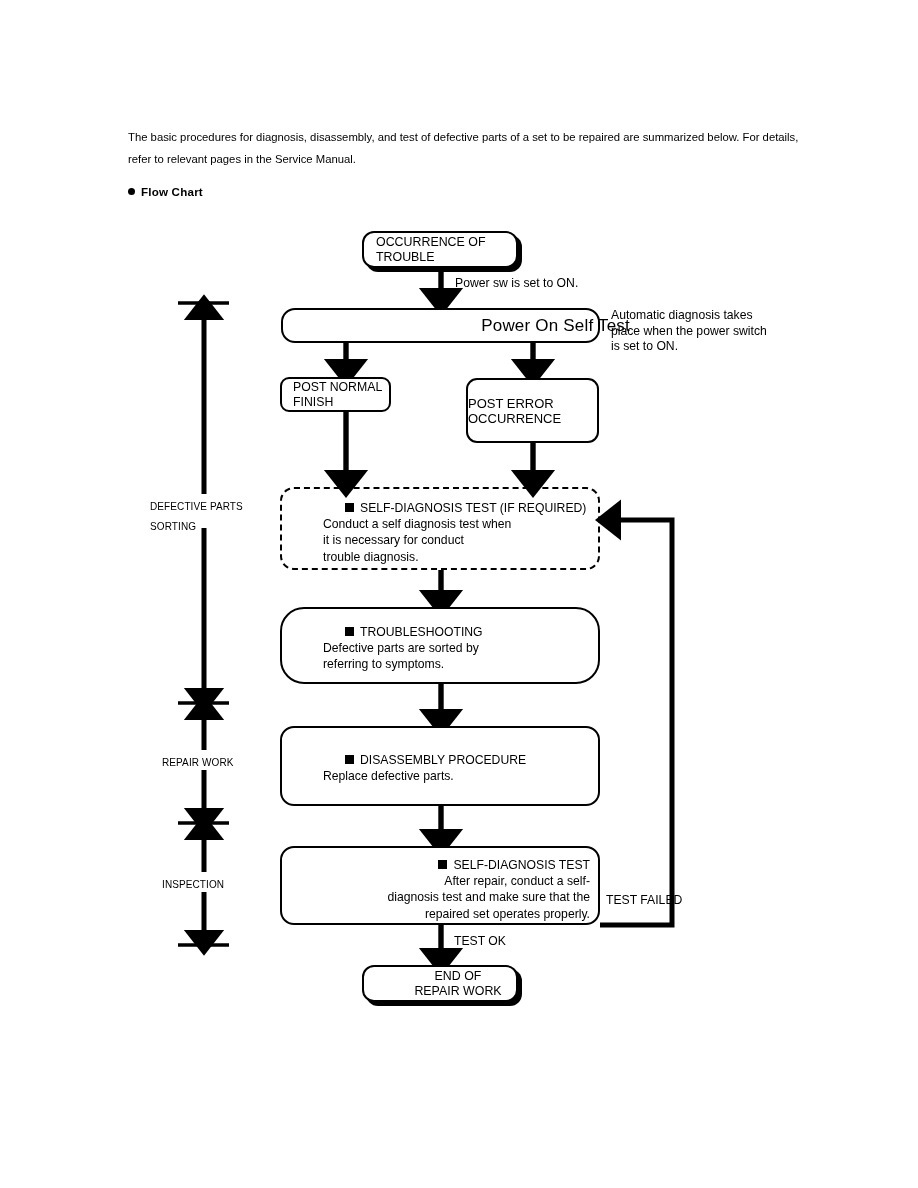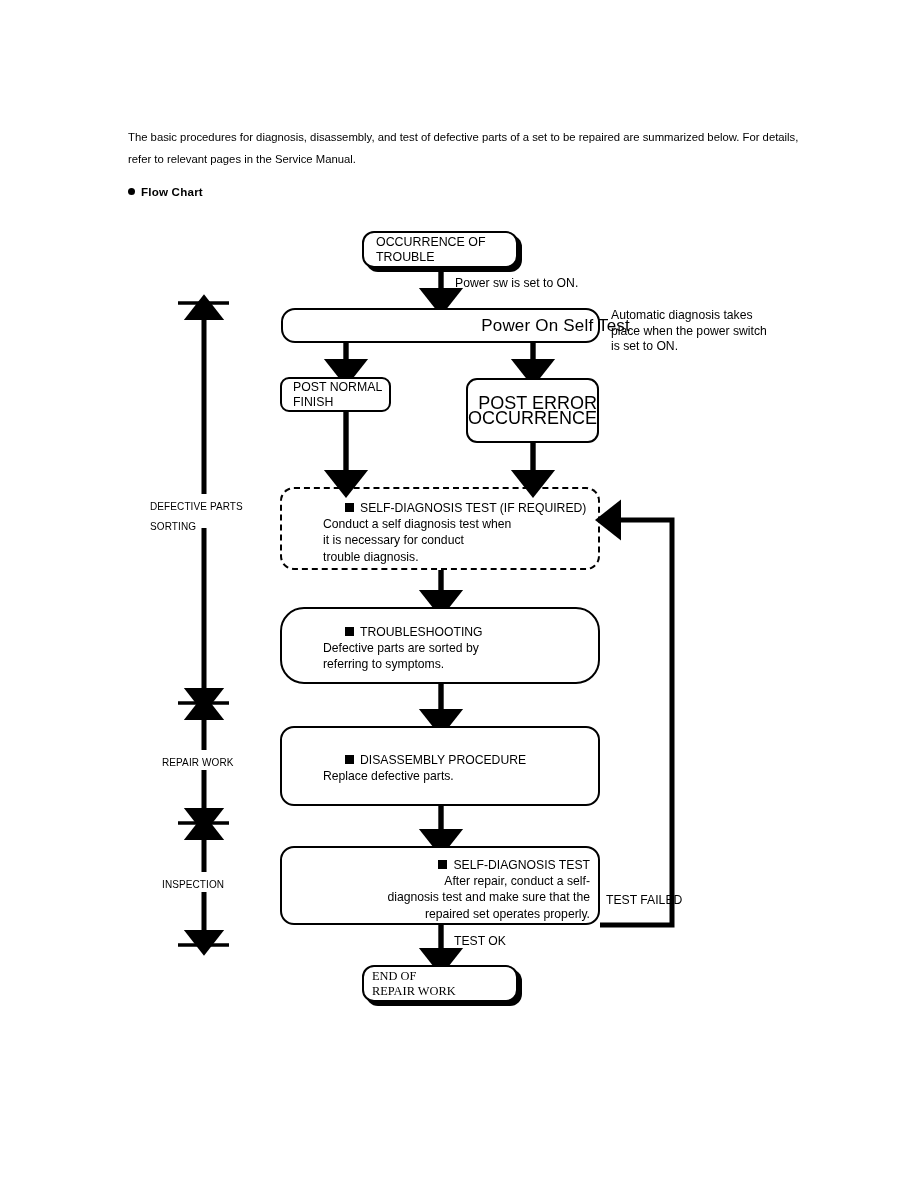--- a/index.html
+++ b/index.html
@@ -36,21 +36,21 @@
   
   .term{
     border-radius:12px;
     box-shadow:4px 4px 0 0 #000;
   }
   .term .lines{
     position:absolute;left:12px;top:50%;transform:translateY(-50%);
     font-size:12.4px;line-height:15.5px;white-space:pre-line;
   }
   .term.center .lines{
-    left:8px;width:100%;text-align:left;font-family:Liberation Serif, serif;
+    left:18px;width:100%;text-align:center;
   }
 
   
   .proc{border-radius:14px;}
   .proc.dashed{
     border:2.2px dashed #000;border-radius:14px;
   }
   .proc .body{
     position:absolute;left:17px;top:11px;right:8px;
     font-size:12.2px;line-height:16.2px;
@@ -140,21 +140,21 @@
   <div class="node proc" style="left:281px;top:308px;width:319px;height:35px;">
     <div class="bigtitle">Power On Self Test</div>
   </div>
 
   <div class="node proc" style="left:280px;top:377px;width:111px;height:35px;border-radius:9px;">
     <div class="lines" style="position:absolute;left:11px;top:50%;transform:translateY(-50%);font-size:12.3px;line-height:15.4px;white-space:pre-line;">POST NORMAL
 FINISH</div>
   </div>
 
   <div class="node proc" style="left:466px;top:378px;width:133px;height:65px;border-radius:11px;">
-    <div class="lines" style="position:absolute;left:0;top:50%;transform:translateY(-50%);width:100%;text-align:right;font-size:18px;line-height:15.4px;white-space:pre-line;">POST ERROR
+    <div class="lines" style="position:absolute;left:0;top:50%;transform:translateY(-50%);width:100%;text-align:left;font-size:13px;line-height:15.4px;white-space:pre-line;">POST ERROR
 OCCURRENCE</div>
   </div>
 
   <div class="node proc dashed" style="left:280px;top:487px;width:320px;height:83px;background:transparent;">
     <div class="body">
       <span class="hdr">
         <span class="sq"></span><span>SELF-DIAGNOSIS TEST (IF REQUIRED)</span>
       </span>
       <span class="sub">Conduct a self diagnosis test when
 it is necessary for conduct

